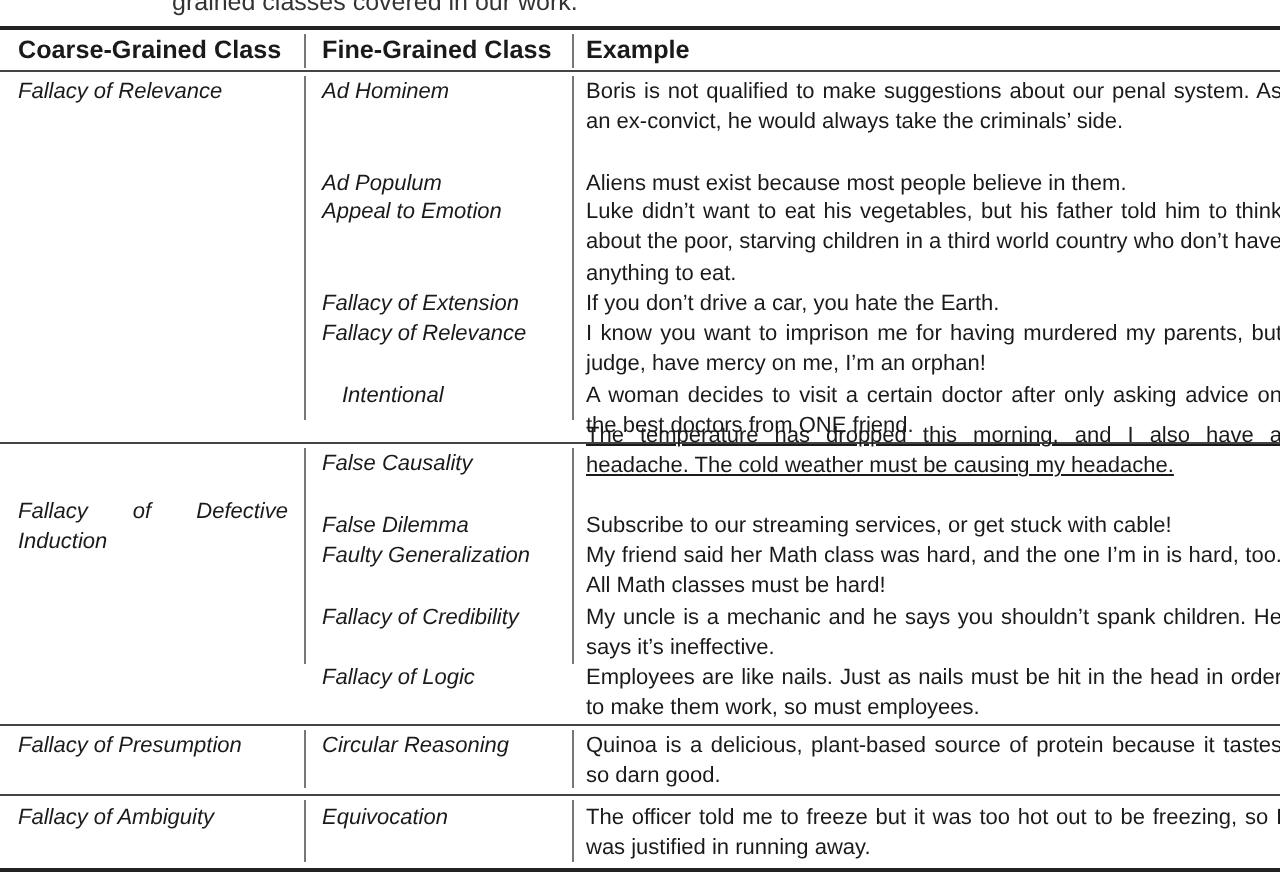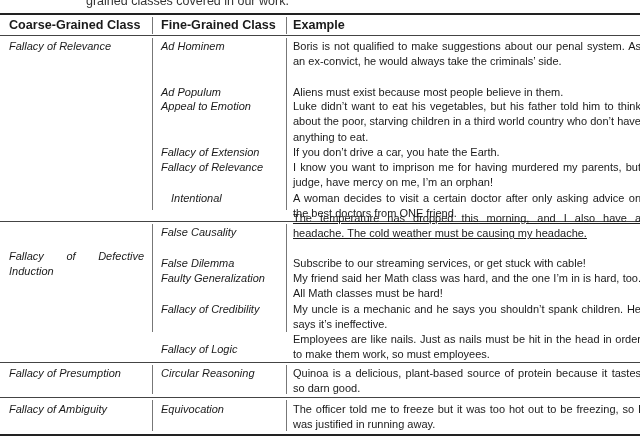--- a/index.html
+++ b/index.html
@@ -71,21 +71,21 @@
 
 <div class="cell it" style="left:161px; top:256px;">False Dilemma</div>
 <div class="cell ex last" style="left:293px; top:256px;">Subscribe to our streaming services, or get stuck with cable!</div>
 
 <div class="cell it" style="left:161px; top:271px;">Faulty Generalization</div>
 <div class="cell ex last" style="left:293px; top:271px;">My friend said her Math class was hard, and the one I’m in is hard, too. All Math classes must be hard!</div>
 
 <div class="cell it" style="left:161px; top:302px;">Fallacy of Credibility</div>
 <div class="cell ex last" style="left:293px; top:302px;">My uncle is a mechanic and he says you shouldn’t spank children. He says it’s ineffective.</div>
 
-<div class="cell it" style="left:161px; top:332px;margin-top:10px;">Fallacy of Logic</div>
+<div class="cell it" style="left:161px; top:332px;">Fallacy of Logic</div>
 <div class="cell ex last" style="left:293px; top:332px;">Employees are like nails. Just as nails must be hit in the head in order to make them work, so must employees.</div>
 
 <div class="rule-mid" style="top:362px;"></div>
 
 <div class="vline" style="left:152px; top:365px; height:29px;"></div>
 <div class="vline" style="left:286px; top:365px; height:29px;"></div>
 <div class="cell it" style="left:9px; top:366px;">Fallacy of Presumption</div>
 <div class="cell it" style="left:161px; top:366px;">Circular Reasoning</div>
 <div class="cell ex last" style="left:293px; top:366px;">Quinoa is a delicious, plant-based source of protein because it tastes so darn good.</div>
 

